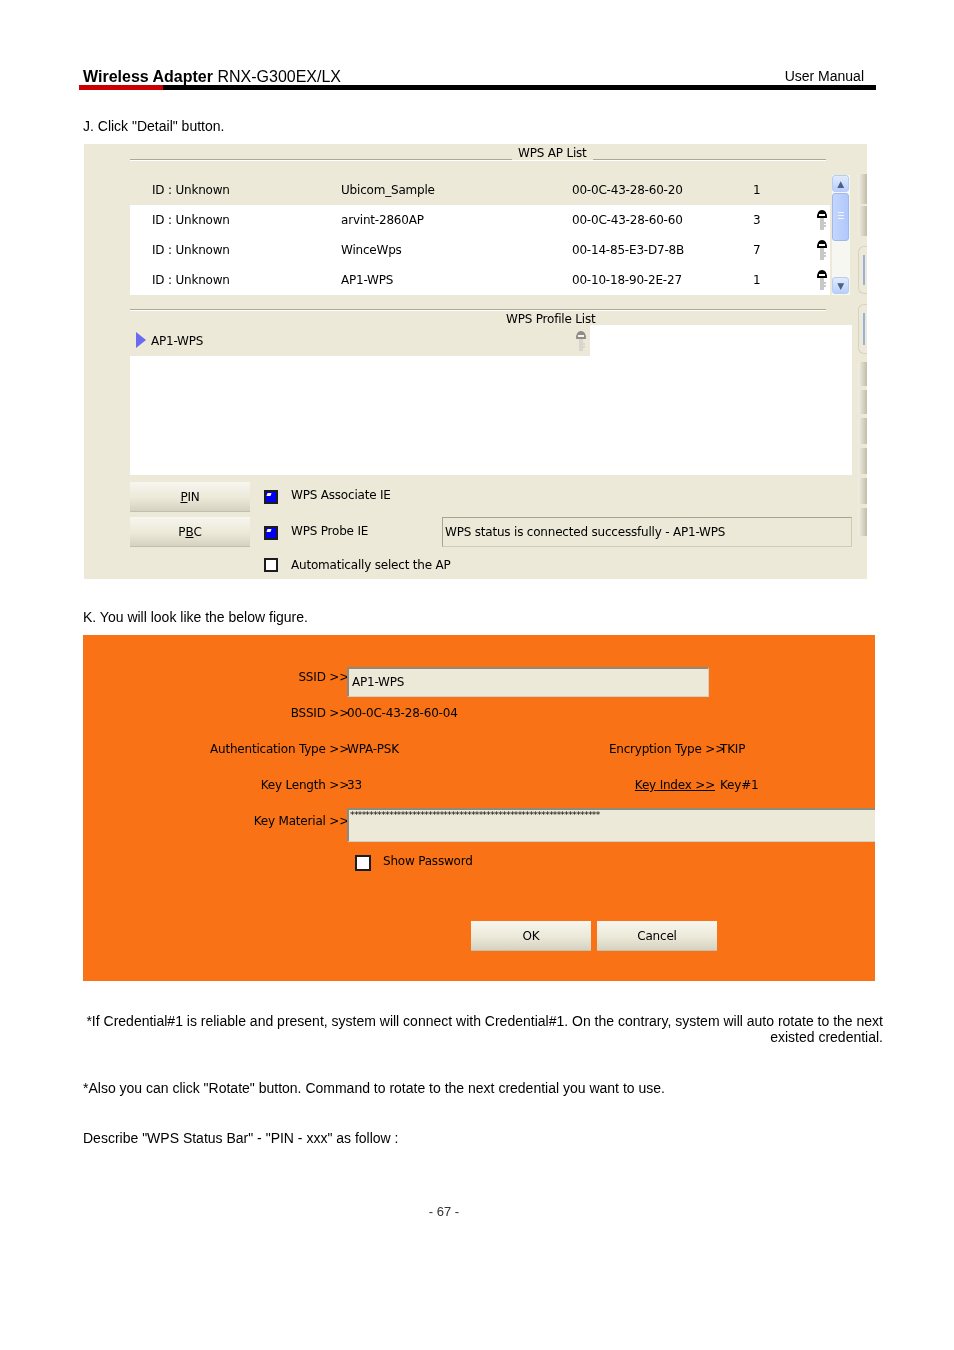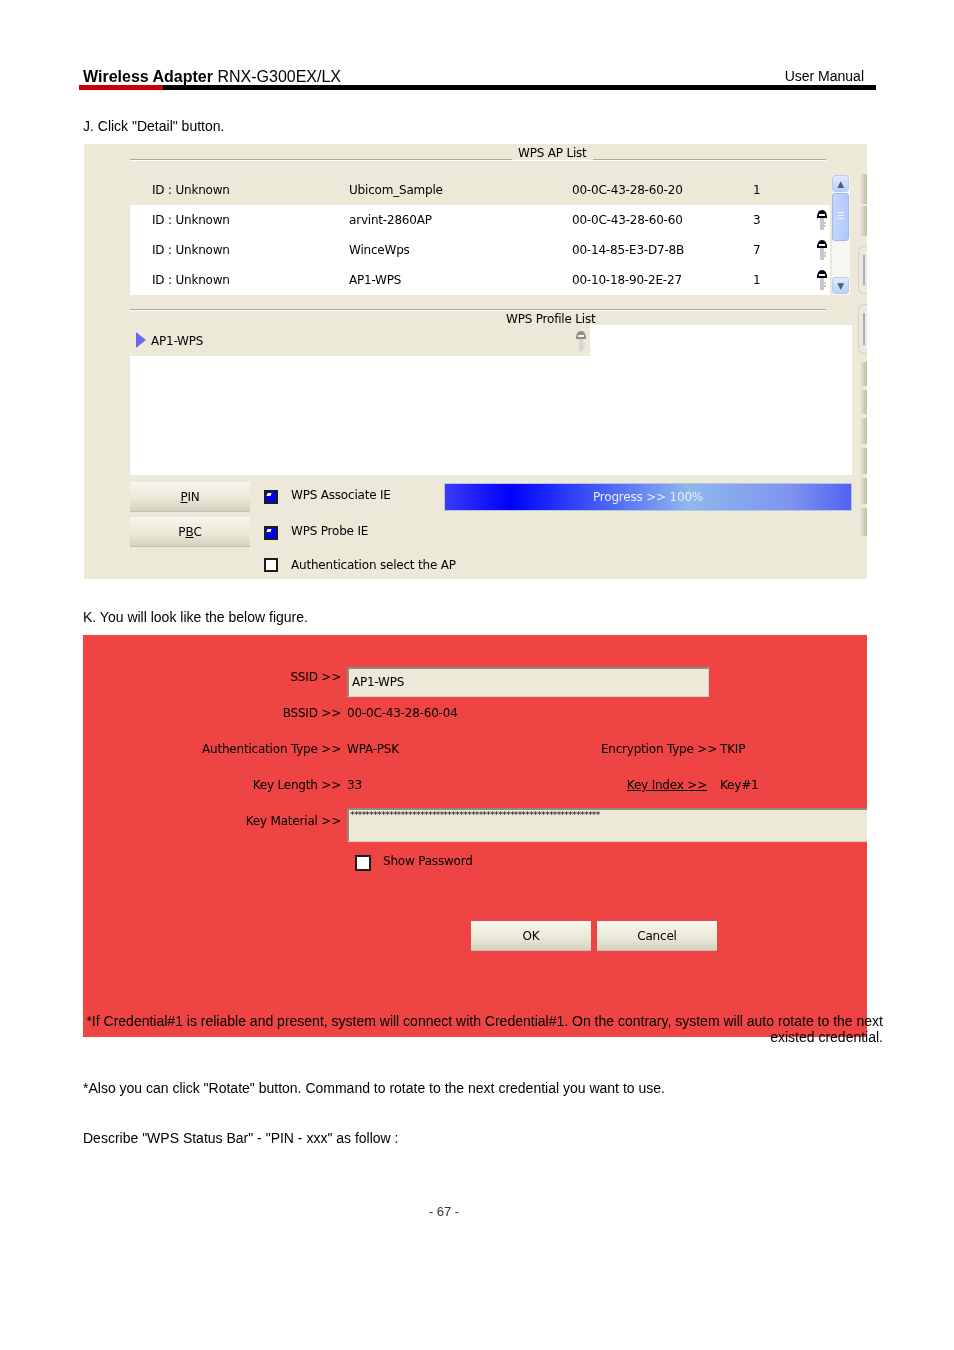--- a/index.html
+++ b/index.html
@@ -17,21 +17,21 @@
 
   
   #shot1 { position:absolute; left:84px; top:144px; width:783px; height:435px; background:#ece9d8; overflow:hidden; }
   .group-line { position:absolute; height:0; border-top:1px solid #aca899; border-bottom:1px solid #fff; }
   .group-title { position:absolute; background:#ece9d8; padding:0 6px; }
 
   #ap-list { position:absolute; left:46px; top:31px; width:700px; height:120px; background:#fff; }
   .ap-row { position:absolute; left:0; width:700px; height:30px; }
   .ap-row.sel { background:#ece9d8; }
   .ap-row span { position:absolute; top:8px; }
-  .c-id { left:22px; } .c-ssid { left:219px; } .c-mac { left:442px; } .c-ch { left:623px; }
+  .c-id { left:22px; } .c-ssid { left:211px; } .c-mac { left:442px; } .c-ch { left:623px; }
   .key { position:absolute; left:686px; top:4px; width:12px; height:22px; }
 
   .vscroll { position:absolute; left:748px; top:31px; width:18px; height:120px; background:#f7f7f2; }
   .sb-btn { position:absolute; left:0; width:17px; height:17px; background:linear-gradient(#e1ebfd,#b9cffb); border:1px solid #b9cbf3; border-radius:3px; box-sizing:border-box; display:flex; align-items:center; justify-content:center; font-size:9px; color:#4d6185; }
   .sb-thumb { position:absolute; left:0; top:18px; width:17px; height:48px; background:linear-gradient(90deg,#c5d6fc,#b1c8fb); border:1px solid #9fb8ee; border-radius:3px; box-sizing:border-box; }
   .sb-thumb::after { content:""; position:absolute; left:5px; top:18px; width:6px; height:8px; background:repeating-linear-gradient(#eef4ff 0 1px, transparent 1px 3px); }
 
   #profile-list { position:absolute; left:46px; top:181px; width:722px; height:150px; background:#fff; }
   .profile-row { position:absolute; left:0; top:0; width:460px; height:31px; background:#ece9d8; }
   .profile-row .arrow { position:absolute; left:6px; top:7px; width:0; height:0; border-top:8px solid transparent; border-bottom:8px solid transparent; border-left:10px solid #6a6af0; }
@@ -47,21 +47,21 @@
   .chk-label { position:absolute; }
 
   .progress { position:absolute; left:360px; top:339px; width:408px; height:28px; border:1px solid #b8c4e8; box-sizing:border-box; background:linear-gradient(90deg,#3a3cf6 0%,#0000ff 16%,#4b64f5 40%,#8fb8ec 60%,#7f94ee 85%,#5163f2 100%); color:#e8ecff; display:flex; align-items:center; justify-content:center; }
   .status-box { position:absolute; left:358px; top:373px; width:410px; height:30px; border:1px solid #cfcbb7; border-top-color:#a8a490; border-left-color:#a8a490; box-sizing:border-box; background:#ece9d8; display:flex; align-items:center; padding-left:2px; }
 
   .rt-tab { position:absolute; left:774px; width:9px; background:linear-gradient(90deg,#f3f1e7,#c2bda8); }
   .rt-round { position:absolute; left:774px; width:12px; border:1px solid #d7d3c1; border-right:none; border-radius:6px 0 0 6px; background:#ece9d8; box-sizing:border-box; }
   .rt-round::after { content:""; position:absolute; left:4px; top:8px; width:2px; bottom:8px; background:#9ab0d8; }
 
   
-  #shot2 { position:absolute; left:83px; top:635px; width:784px; height:402px; background:#ef4444; overflow:hidden; }
+  #shot2 { position:absolute; left:83px; top:635px; width:784px; height:346px; background:#f97316; overflow:hidden;padding-left:8px; }
   .lbl-r { position:absolute; text-align:right; }
   .val { position:absolute; }
   .field { position:absolute; background:#ece9d8; border:1px solid #d4d0c0; border-top:2px solid #8e8b7c; border-left:2px solid #8e8b7c; box-sizing:border-box; }
 </style>
 </head>
 <body>
 
 <div class="hdr-left"><b>Wireless Adapter</b><span> RNX-G300EX/LX</span></div>
 <div class="hdr-right">User Manual</div>
 <div class="hdr-rule"></div>
@@ -156,24 +156,24 @@
       <span>P</span>
       <u>B</u>
       <span>C</span>
     </div>
 
   <div class="chk on" style="left:180px; top:346px;"></div>
   <div class="chk-label" style="left:207px; top:344px;">WPS Associate IE</div>
   <div class="chk on" style="left:180px; top:382px;"></div>
   <div class="chk-label" style="left:207px; top:380px;">WPS Probe IE</div>
   <div class="chk" style="left:180px; top:414px;"></div>
-  <div class="chk-label" style="left:207px; top:414px;">Authentication select the AP</div>
-
-  <div class="progress">
-      <span>Progress &gt;&gt; 100%</span>
+  <div class="chk-label" style="left:207px; top:414px;">Automatically select the AP</div>
+
+  <div class="status-box">
+      <span>WPS status is connected successfully - AP1-WPS</span>
     </div>
 
   <div class="rt-tab" style="top:30px; height:30px;"></div>
   <div class="rt-tab" style="top:62px; height:30px;"></div>
   <div class="rt-round" style="top:102px; height:48px;"></div>
   <div class="rt-round" style="top:160px; height:50px;"></div>
   <div class="rt-tab" style="top:218px; height:24px;"></div>
   <div class="rt-tab" style="top:246px; height:24px;"></div>
   <div class="rt-tab" style="top:274px; height:26px;"></div>
   <div class="rt-tab" style="top:304px; height:26px;"></div>

